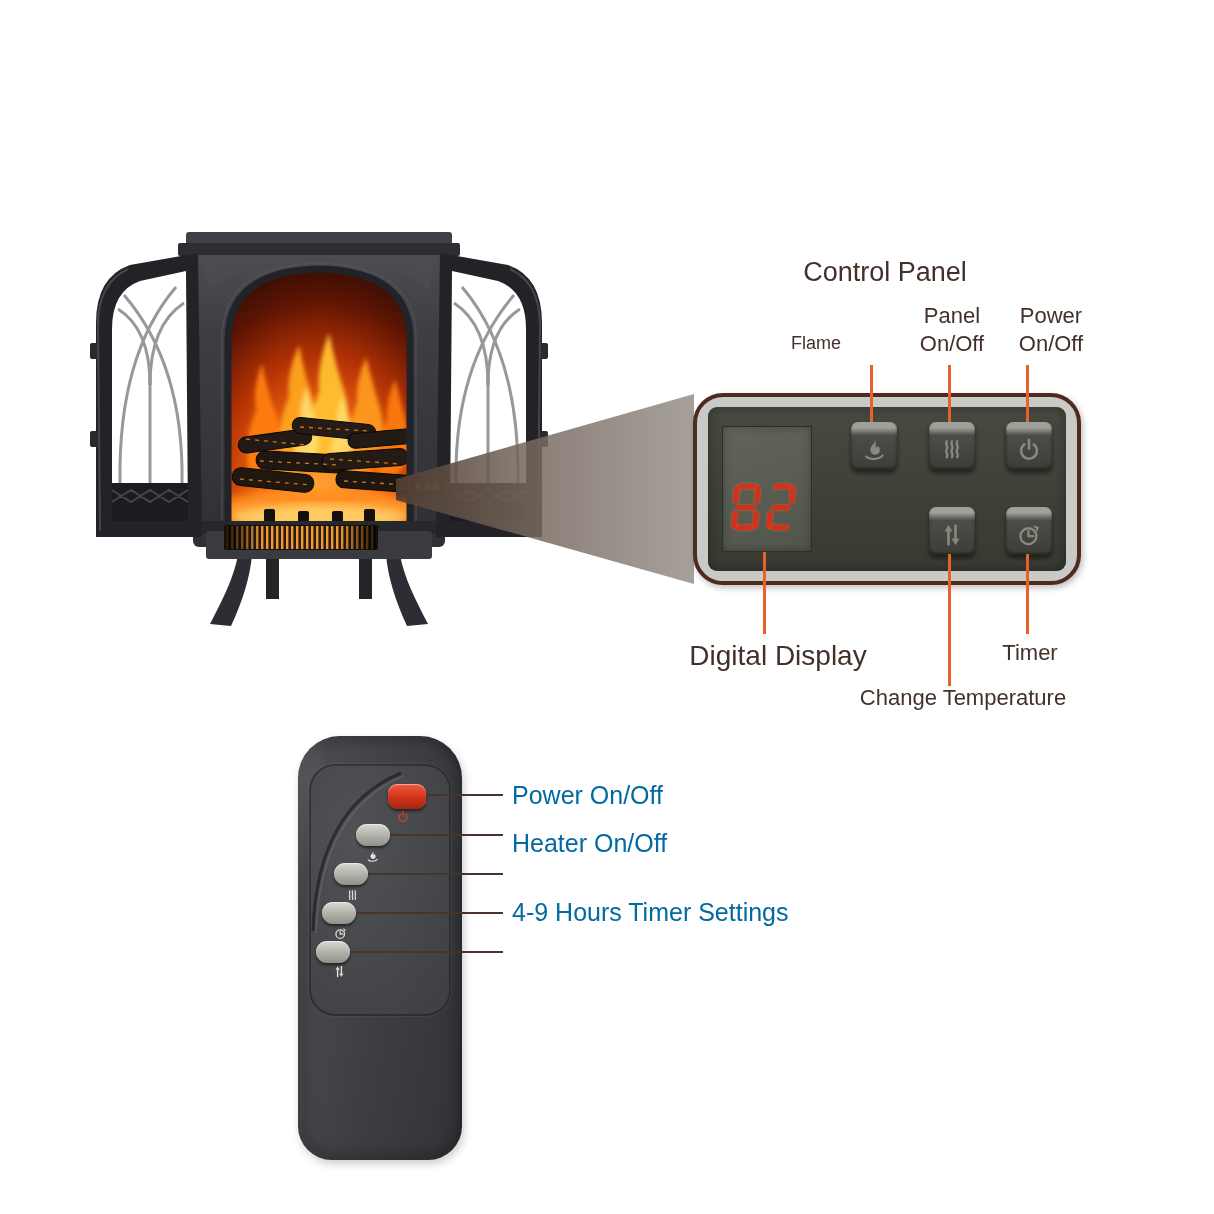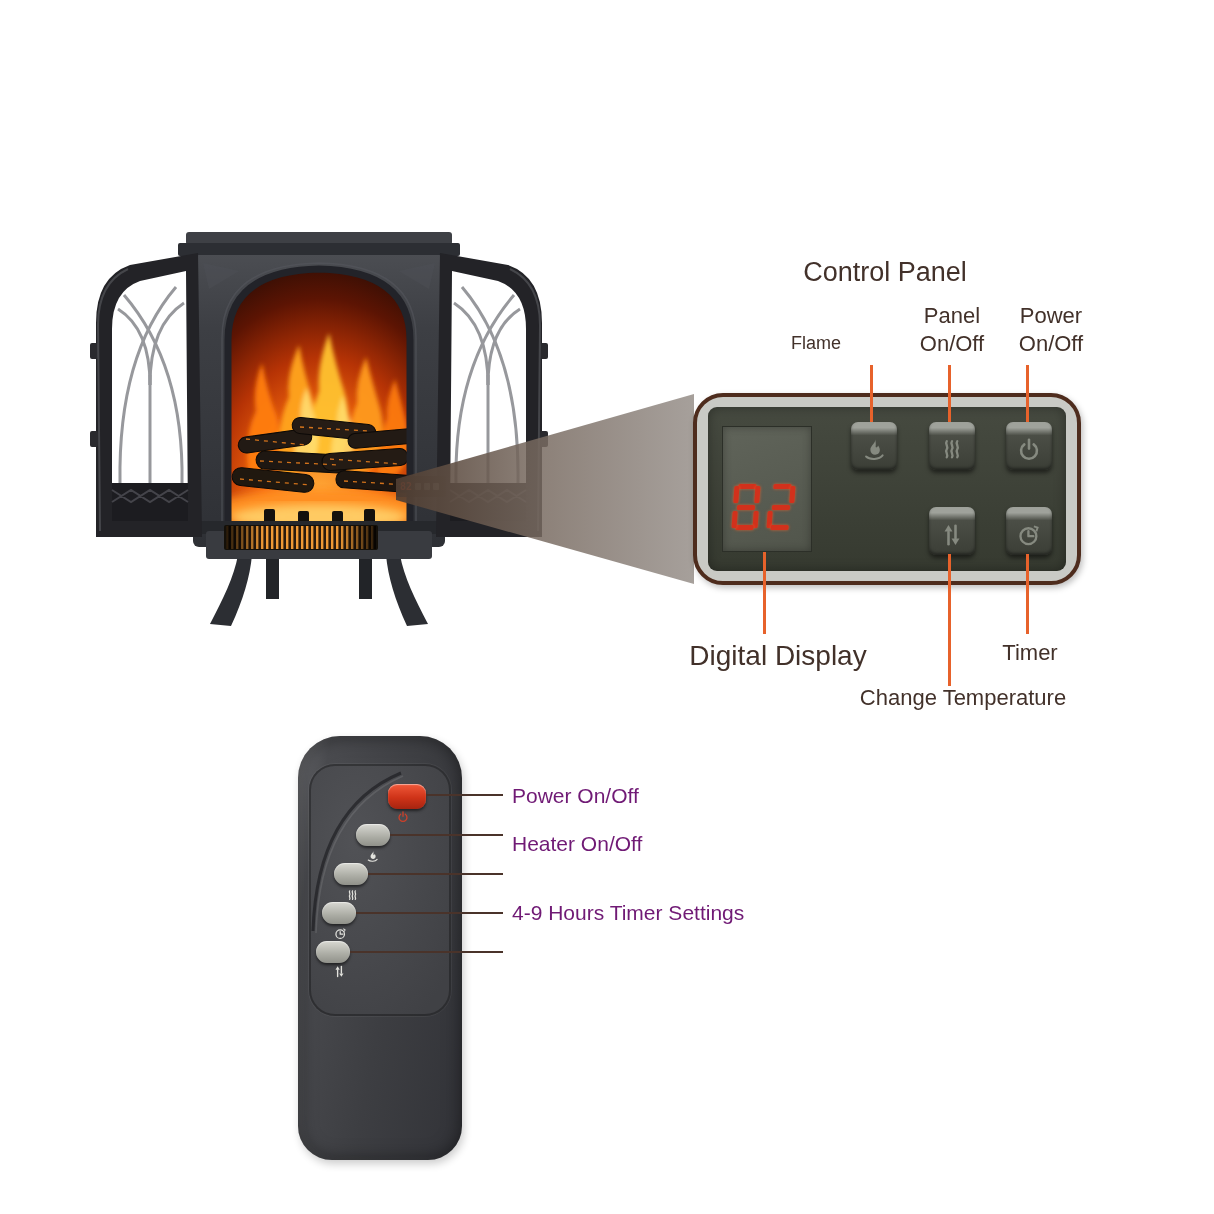--- a/index.html
+++ b/index.html
@@ -74,21 +74,21 @@
   #ricon-power{left:98px;top:74px;width:14px;height:14px;color:#cd402a;}
   #ricon-flame{left:67px;top:113px}#ricon-heat{left:47px;top:152px}
   #ricon-clock{left:35px;top:190px}#ricon-updown{left:34px;top:228px}
   
   .bline{position:absolute;height:2px;background:#4a332a;}
   #bl-1{left:426px;top:794px;width:77px}
   #bl-2{left:390px;top:834px;width:113px}
   #bl-3{left:368px;top:873px;width:135px}
   #bl-4{left:356px;top:912px;width:147px}
   #bl-5{left:350px;top:951px;width:153px}
-  .rlabel{position:absolute;left:512px;font-size:21px;color:#701a75;white-space:nowrap;line-height:23px;}
+  .rlabel{position:absolute;left:512px;font-size:25px;color:#0369a1;white-space:nowrap;line-height:23px;}
   #rl-1{top:784px}#rl-2{top:823px}#rl-3{top:832px}#rl-4{top:901px}#rl-5{top:940px}
   svg{display:block}
 </style>
 </head>
 <body>
 
 <svg width="0" height="0" style="position:absolute" aria-hidden="true">
   <defs>
     <symbol id="ic-flame" viewBox="0 0 24 24">
       <path d="M12.8 2.6c1.3 3.4-4.1 5.5-3.9 9.4.1 2.4 1.9 4.1 4.1 4.1 2.2 0 4-1.6 4-4 0-1.7-.8-2.9-1.5-4-.4 1.2-1.3 2-1.8 1.6-.7-.6.6-2.6-.9-7.1z" fill="currentColor" stroke="none"></path>

